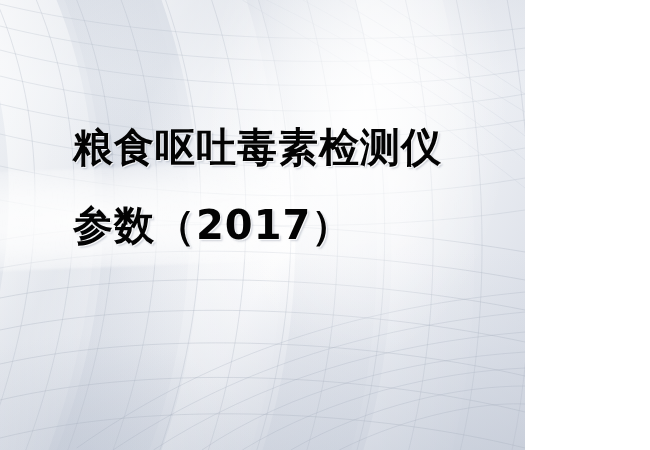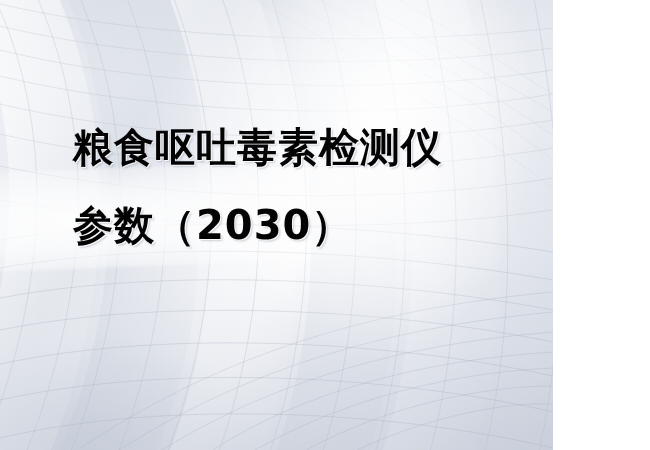--- a/index.html
+++ b/index.html
@@ -10,21 +10,20 @@
   body {
     font-family: "Liberation Sans", "DejaVu Sans", sans-serif;
   }
 
   .banner {
     position: relative;
     width: 525px;
     height: 450px;
     overflow: hidden;
     background: #3b82f6;
-    padding-left: 28px;
   }
 
   
   .bg-base {
     position: absolute;
     inset: 0;
     background:
       linear-gradient(118deg,
         #f2f4f7 0%,
         #e8ebf0 14%,
@@ -207,16 +206,16 @@
         <path d="M 300 0 C 400 48 520 104 650 188"></path>
       </g>
     </svg>
   </div>
 
   <div class="bg-streak"></div>
   <div class="bg-streak2"></div>
 
   <div class="title-block">
     <div class="title-line">粮食呕吐毒素检测仪</div>
-    <div class="title-line">参数（2030）</div>
+    <div class="title-line">参数（2017）</div>
   </div>
 
 </div>
 
 </body></html>

